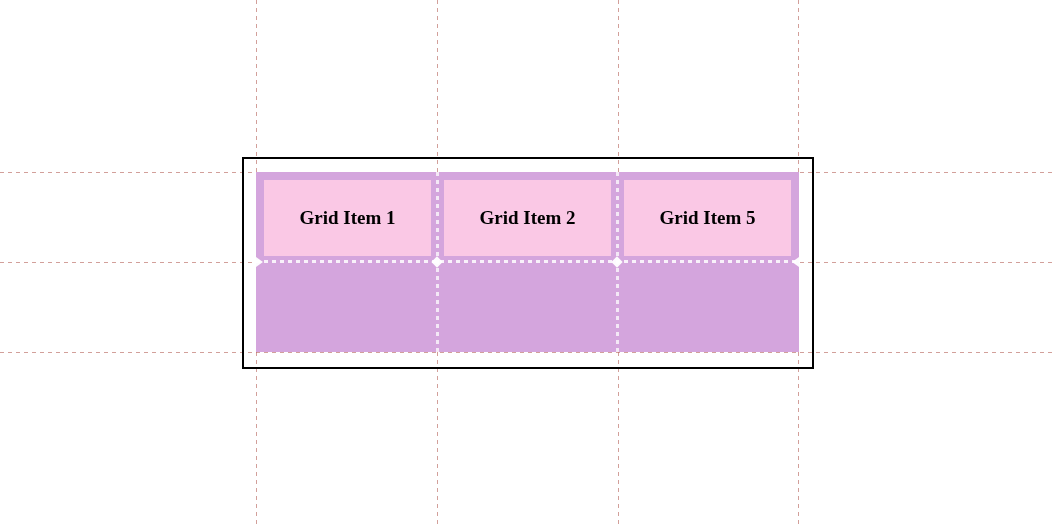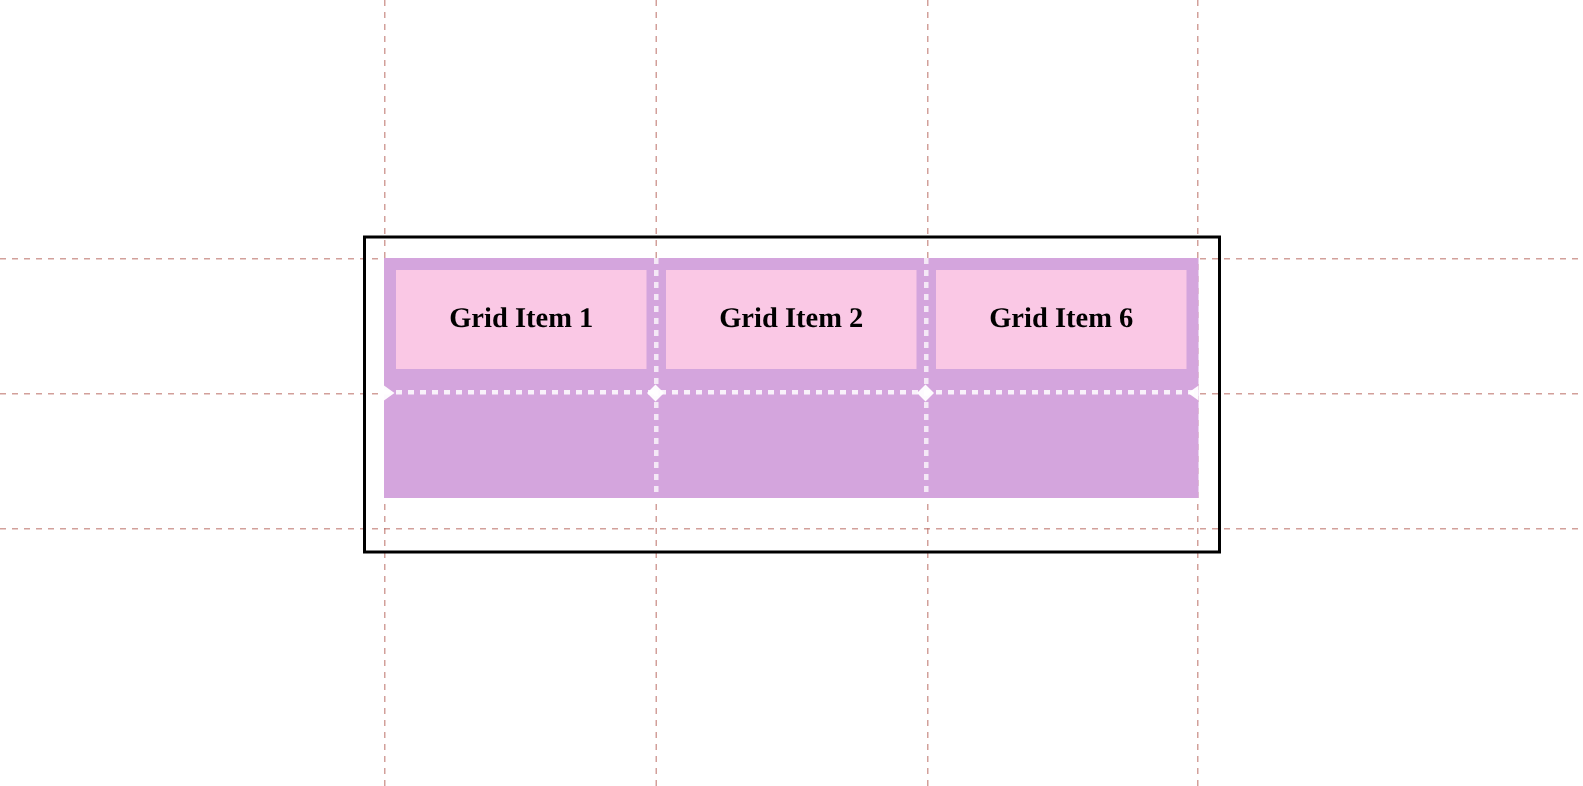--- a/index.html
+++ b/index.html
@@ -33,21 +33,21 @@
     box-sizing: border-box;
     border: 2px solid #000000;
     background: transparent;
     z-index: 2;
   }
 
   
   .grid-overlay {
     position: absolute;
     left: 256px; top: 172px;
-    width: 543px; height: 160px;
+    width: 543px; height: 180px;
     box-sizing: border-box;
     background: #d4a5dd;
     display: grid;
     grid-template-columns: repeat(3, 1fr);
     grid-template-rows: repeat(2, 1fr);
     column-gap: 13px;
     row-gap: 12px;
     padding: 8px;
     z-index: 3;
   }
@@ -123,14 +123,14 @@
 <div class="grid-overlay" id="grid-overlay">
   <div class="gap-line-h"></div>
   <div class="gap-line-v c1"></div>
   <div class="gap-line-v c2"></div>
   <div class="marker-diamond m1"></div>
   <div class="marker-diamond m2"></div>
   <div class="marker-arrow left"></div>
   <div class="marker-arrow right"></div>
 <div class="item">Grid Item 1</div>
     <div class="item">Grid Item 2</div>
-    <div class="item">Grid Item 6</div>
+    <div class="item">Grid Item 5</div>
   </div>
 
 </body></html>

